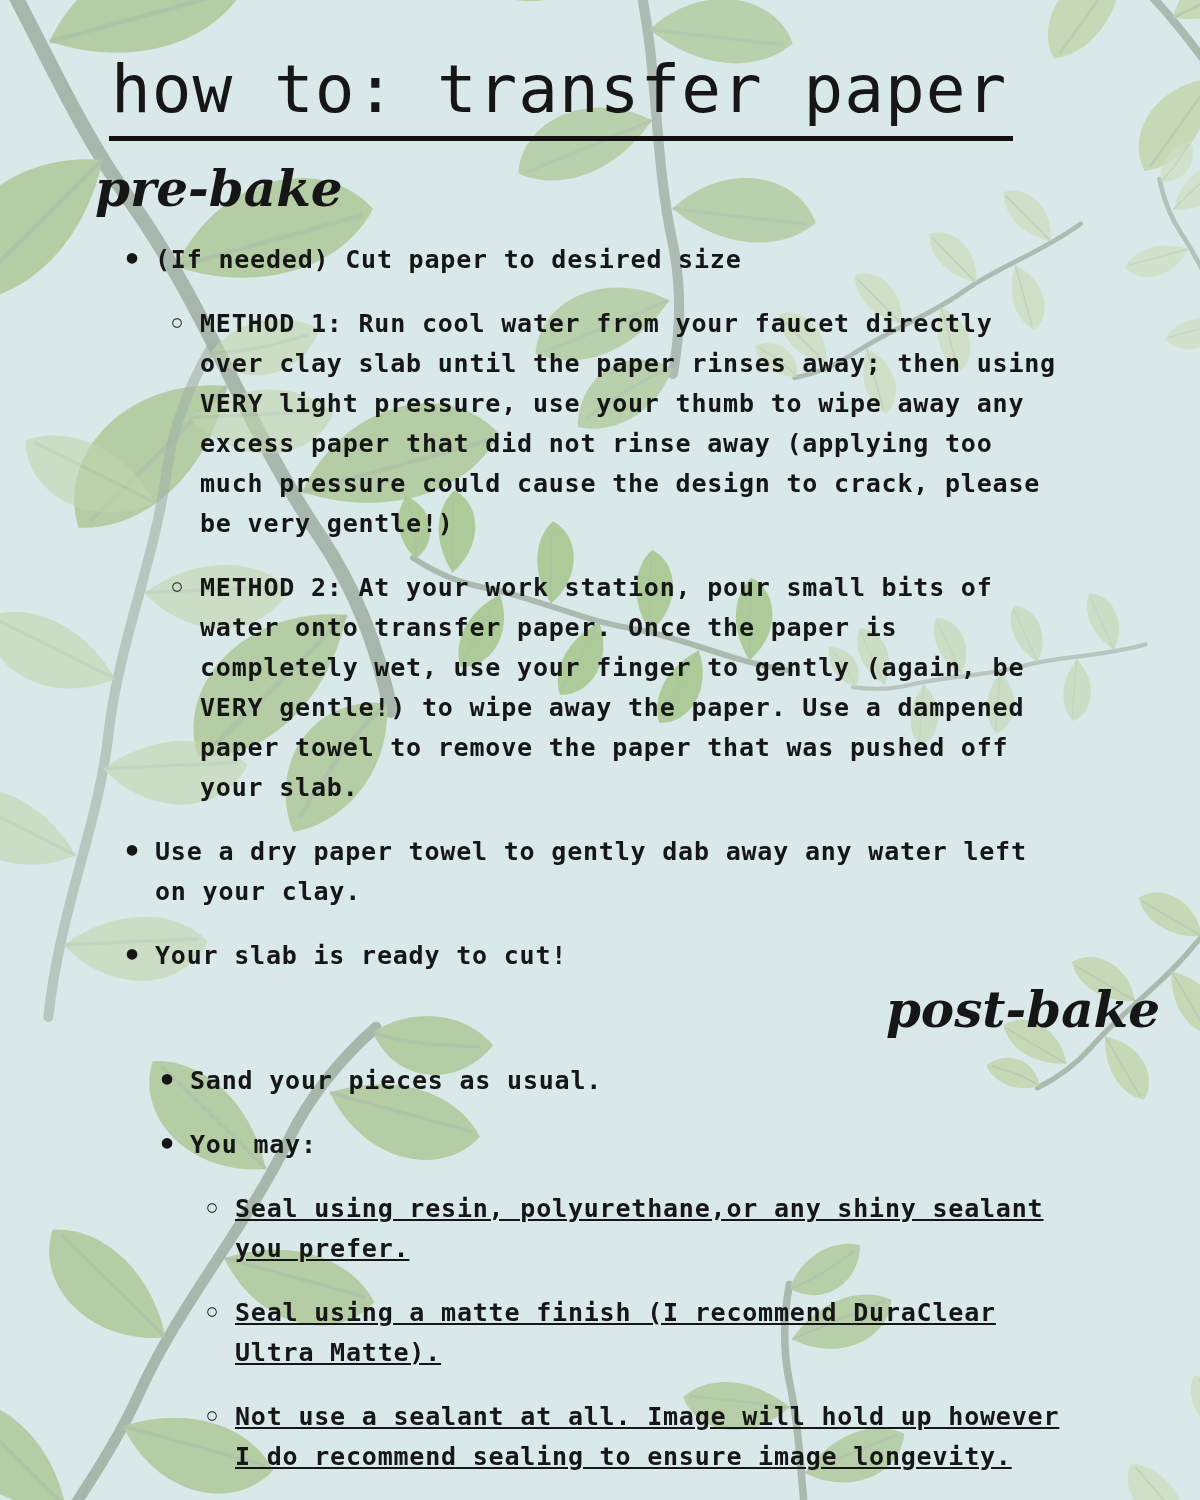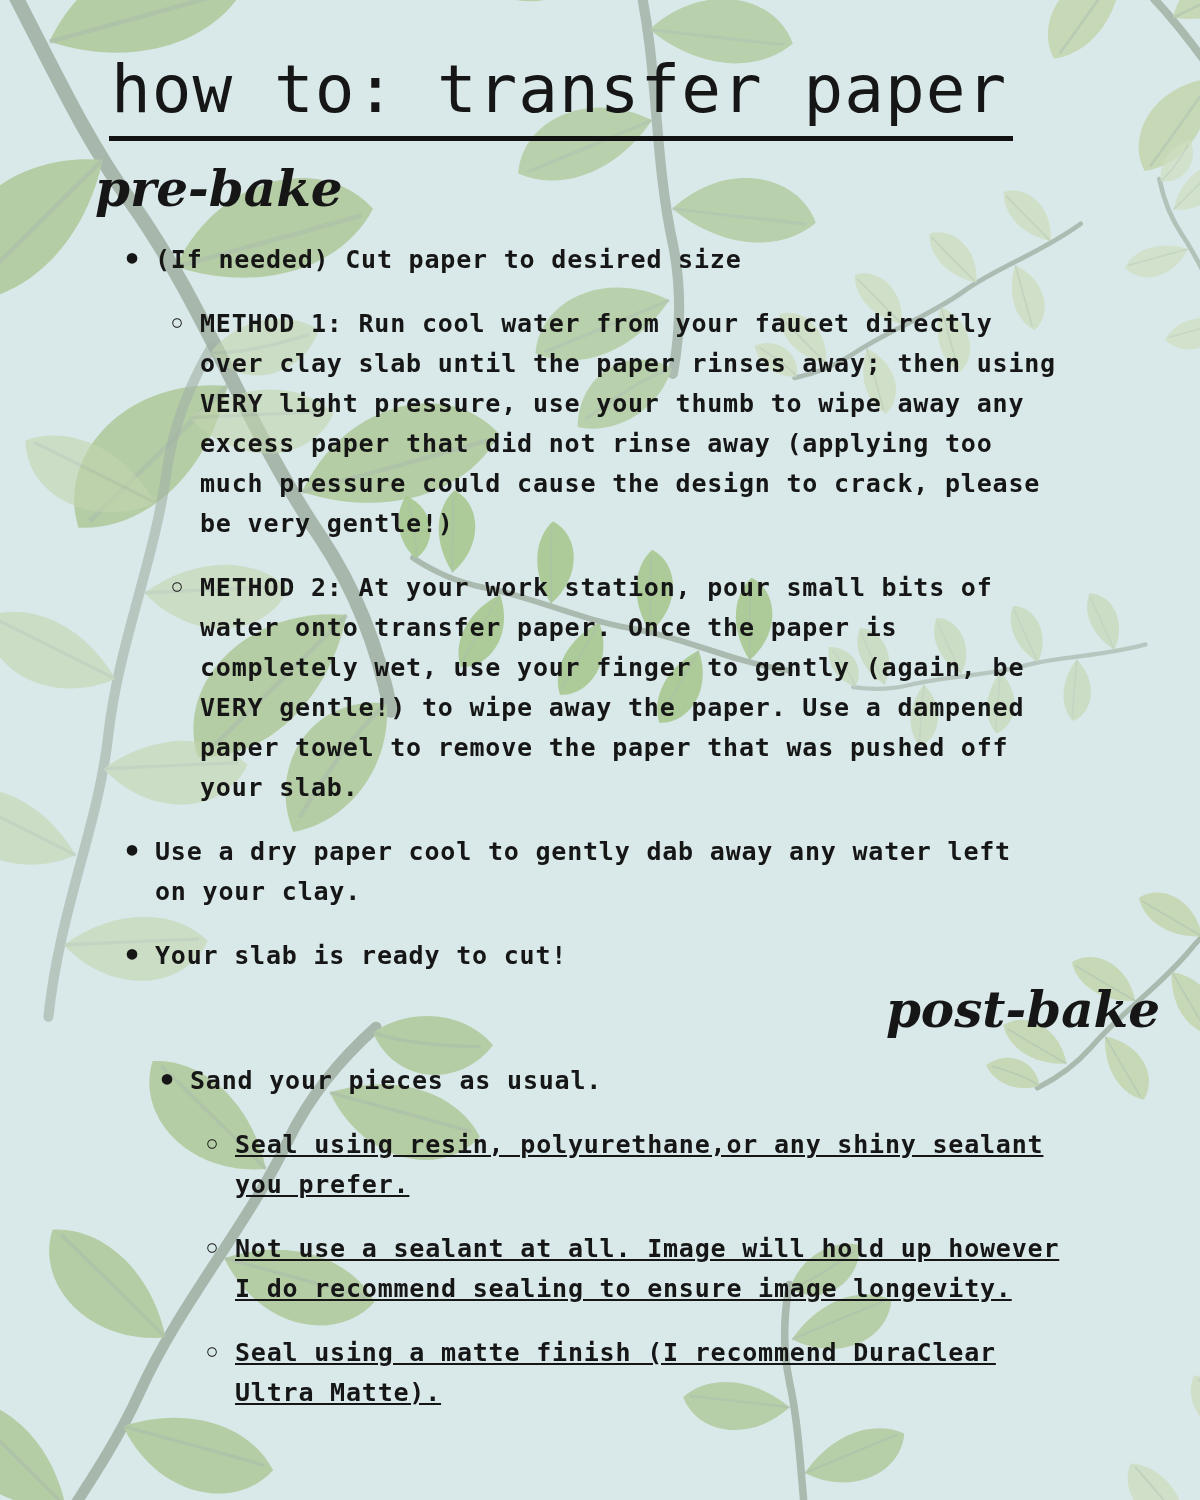--- a/index.html
+++ b/index.html
@@ -155,33 +155,34 @@
 VERY light pressure, use your thumb to wipe away any
 excess paper that did not rinse away (applying too
 much pressure could cause the design to crack, please
 be very gentle!)</span></div>
             <div class="item lvl2"><span class="txt">METHOD 2: At your work station, pour small bits of
 water onto transfer paper. Once the paper is
 completely wet, use your finger to gently (again, be
 VERY gentle!) to wipe away the paper. Use a dampened
 paper towel to remove the paper that was pushed off
 your slab.</span></div>
-            <div class="item lvl1"><span class="txt">Use a dry paper cool to gently dab away any water left
+            <div class="item lvl1"><span class="txt">Use a dry paper towel to gently dab away any water left
 on your clay.</span></div>
             <div class="item lvl1"><span class="txt">Your slab is ready to cut!</span></div>
           </div>
         </div>
         <div class="section sec1">
           <h2 class="heading">post-bake</h2>
           <div class="list">
             <div class="item lvl1"><span class="txt">Sand your pieces as usual.</span></div>
+            <div class="item lvl1"><span class="txt">You may:</span></div>
             <div class="item lvl2"><span class="txt">Seal using resin, polyurethane,or any shiny sealant
 you prefer.</span></div>
+            <div class="item lvl2"><span class="txt">Seal using a matte finish (I recommend DuraClear
+Ultra Matte).</span></div>
             <div class="item lvl2"><span class="txt">Not use a sealant at all. Image will hold up however
 I do recommend sealing to ensure image longevity.</span></div>
-            <div class="item lvl2"><span class="txt">Seal using a matte finish (I recommend DuraClear
-Ultra Matte).</span></div>
           </div>
         </div>
       </div>
   </div>
 
 </div>
 
 </body></html>

